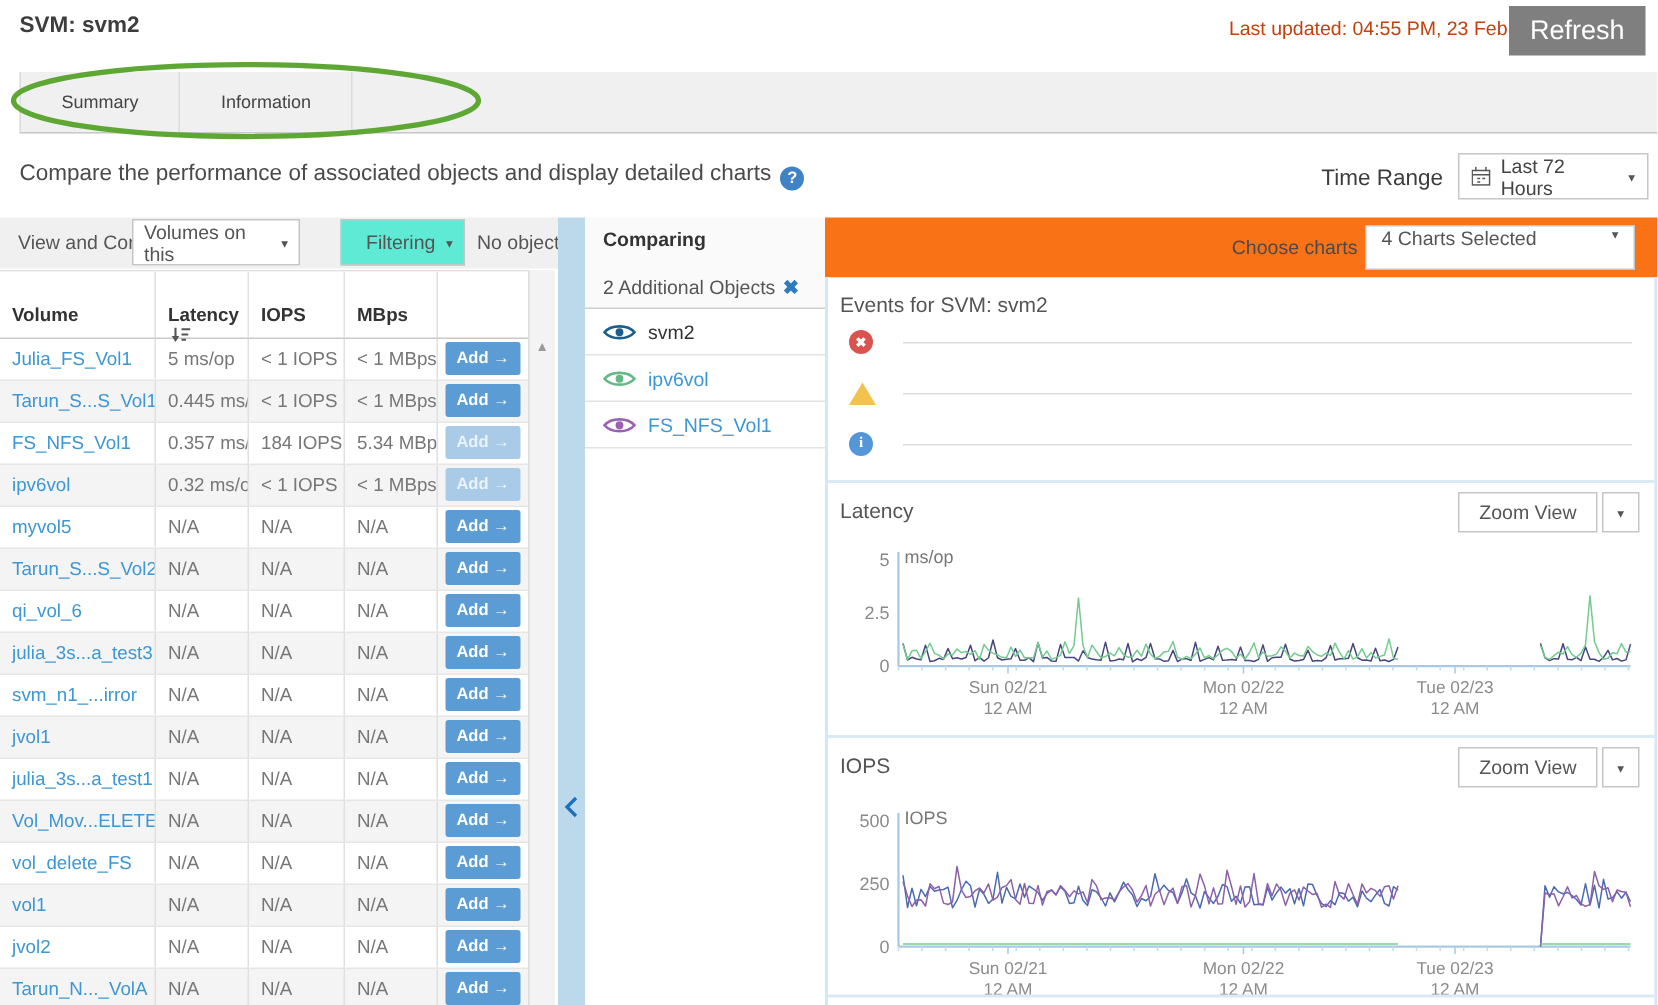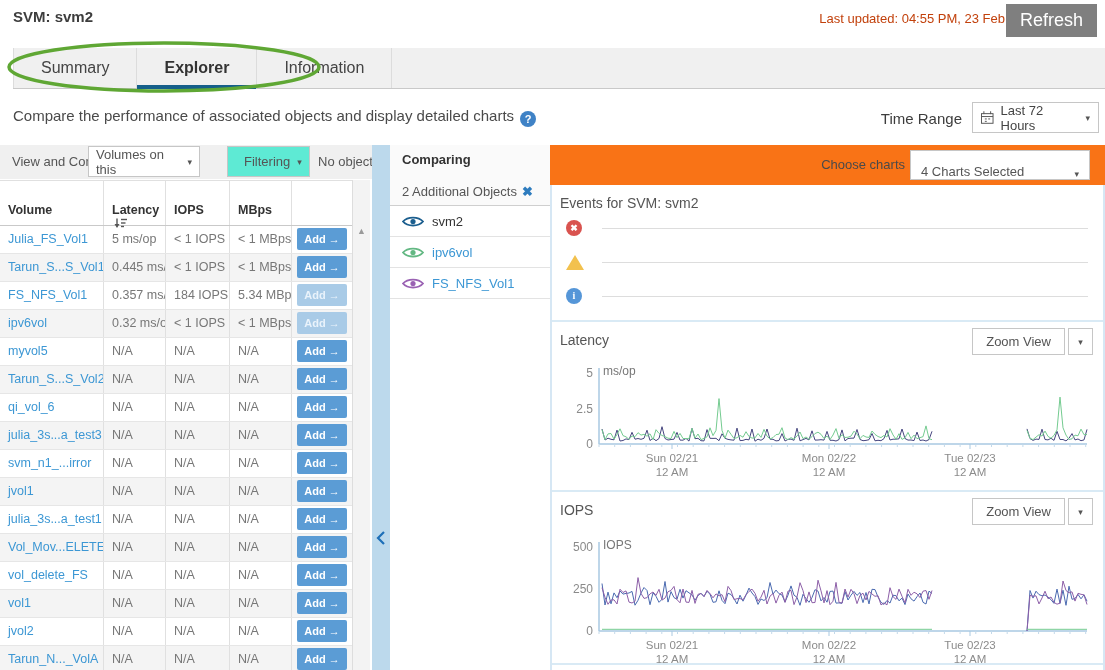--- a/index.html
+++ b/index.html
@@ -6,21 +6,21 @@
   body{width:1105px;height:670px;position:relative;overflow:hidden;background:#fff;
        font-family:"Liberation Sans",sans-serif;font-size:13px;color:#444}
   .abs{position:absolute}
   
   .page-title{left:13px;top:8px;font-size:15px;font-weight:bold;color:#3d3d3d}
   .last-updated{right:100px;top:11px;color:#c2410c}
   .refresh-btn{right:8px;top:4px;background:#7f7f7f;color:#fff;border:none;
                padding:6px 14px;font-size:18px;cursor:pointer;font-family:inherit}
   
   .tabbar{left:13px;top:48px;right:0;height:40px;background:#f0f0f0;border-bottom:1px solid #c9c9c9;display:flex}
-  .tab{line-height:40px;padding:0 27px;color:#444;font-size:16px;border-right:1px solid #dcdcdc;cursor:pointer;position:relative}
+  .tab{line-height:40px;padding:0 27px;color:#444;font-size:12px;border-right:1px solid #dcdcdc;cursor:pointer;position:relative}
   .tab:first-child{border-left:1px solid #dcdcdc}
   .tab.active{font-weight:bold;color:#333}
   .tab.active:after{content:"";position:absolute;left:0;right:0;bottom:-1px;height:4px;background:#155f8a}
   .annotation-ellipse{left:0;top:40px;pointer-events:none}
   
   .description{left:13px;top:107px;font-size:15px;color:#4a4a4a}
   .help-icon{display:inline-block;width:16px;height:16px;border-radius:50%;background:#3f82c6;color:#fff;
              font-size:11px;font-weight:bold;text-align:center;line-height:16px;vertical-align:-2px;margin-left:6px;cursor:pointer}
   .time-range-label{right:143px;top:110px;font-size:15px;color:#3d3d3d}
   .time-range-box{right:6px;top:102px;width:127px;height:31px;background:#fff;border:1px solid #c6c6c6;
@@ -60,21 +60,21 @@
   .compare-head{padding:7px 0 6px 12px;border-bottom:1px solid #cfcfcf;background:#fafafa}
   .compare-title{font-weight:bold;color:#333}
   .compare-sub{color:#555;margin-top:17px}
   .clear-x{color:#2e7cbe;font-weight:bold;margin-left:5px;cursor:pointer;font-size:13px}
   .cmp-item{height:30px;display:flex;align-items:center;gap:8px;padding-left:12px;border-bottom:1px solid #e3e3e3;cursor:pointer}
   .cmp-item span{font-size:13px}
   
   .charts-band{left:550px;top:145px;width:555px;height:40px;background:#f97316}
   .choose-label{position:absolute;right:200px;top:12px;color:#4a4a4a}
   .charts-selector{position:absolute;right:15px;top:5px;width:180px;height:30px;background:#fff;border:1px solid #c6c6c6;
-                   display:flex;align-items:flex-end;padding:0 10px;box-sizing:border-box;cursor:pointer;color:#555}
+                   display:flex;align-items:flex-start;padding:0 10px;box-sizing:border-box;cursor:pointer;color:#555}
   .charts-pane{left:550px;top:185px;width:555px;bottom:0;border-left:2px solid #d6e7f4;border-right:2px solid #d6e7f4;box-sizing:border-box;background:#fff}
   .panel{position:relative;box-sizing:border-box;border-bottom:2px solid #d9eaf5}
   .panel-title{position:absolute;left:8px;top:10px;font-size:14px;color:#555}
   .zoom-group{position:absolute;right:10px;top:6px;display:flex;gap:3px}
   .zoom-btn{height:27px;background:#fff;border:1px solid #c6c6c6;color:#555;font-size:13px;padding:0 13px;cursor:pointer;font-family:inherit}
   .zoom-caret{width:25px;height:27px;background:#fff;border:1px solid #c6c6c6;color:#555;font-size:9px;cursor:pointer}
   
   .ev-row{position:absolute;left:14px;right:15px;height:18px}
   .ev-line{position:absolute;left:36px;right:0;top:8px;border-top:1px solid #ddd}
   .ico-crit{position:absolute;width:16px;height:16px;border-radius:50%;background:#d9534f;color:#fff;
@@ -87,21 +87,20 @@
 </style>
 </head>
 <body>
 
 <div class="abs page-title">SVM: svm2</div>
 <div class="abs last-updated">Last updated: 04:55 PM, 23 Feb</div>
 <button class="abs refresh-btn">Refresh</button>
 
 <div class="abs tabbar">
   <div class="tab">Summary</div>
-  <div class="tab active">Explorer</div>
   <div class="tab">Information</div>
 </div>
 <svg class="abs annotation-ellipse" width="330" height="56">
   <ellipse cx="164" cy="27" rx="155" ry="24" fill="none" stroke="#5fa734" stroke-width="3.5"></ellipse>
 </svg>
 
 <div class="abs description">
   <span>Compare the performance of associated objects and display detailed charts</span><span class="help-icon">?</span>
 </div>
 <div class="abs time-range-label">Time Range</div>

